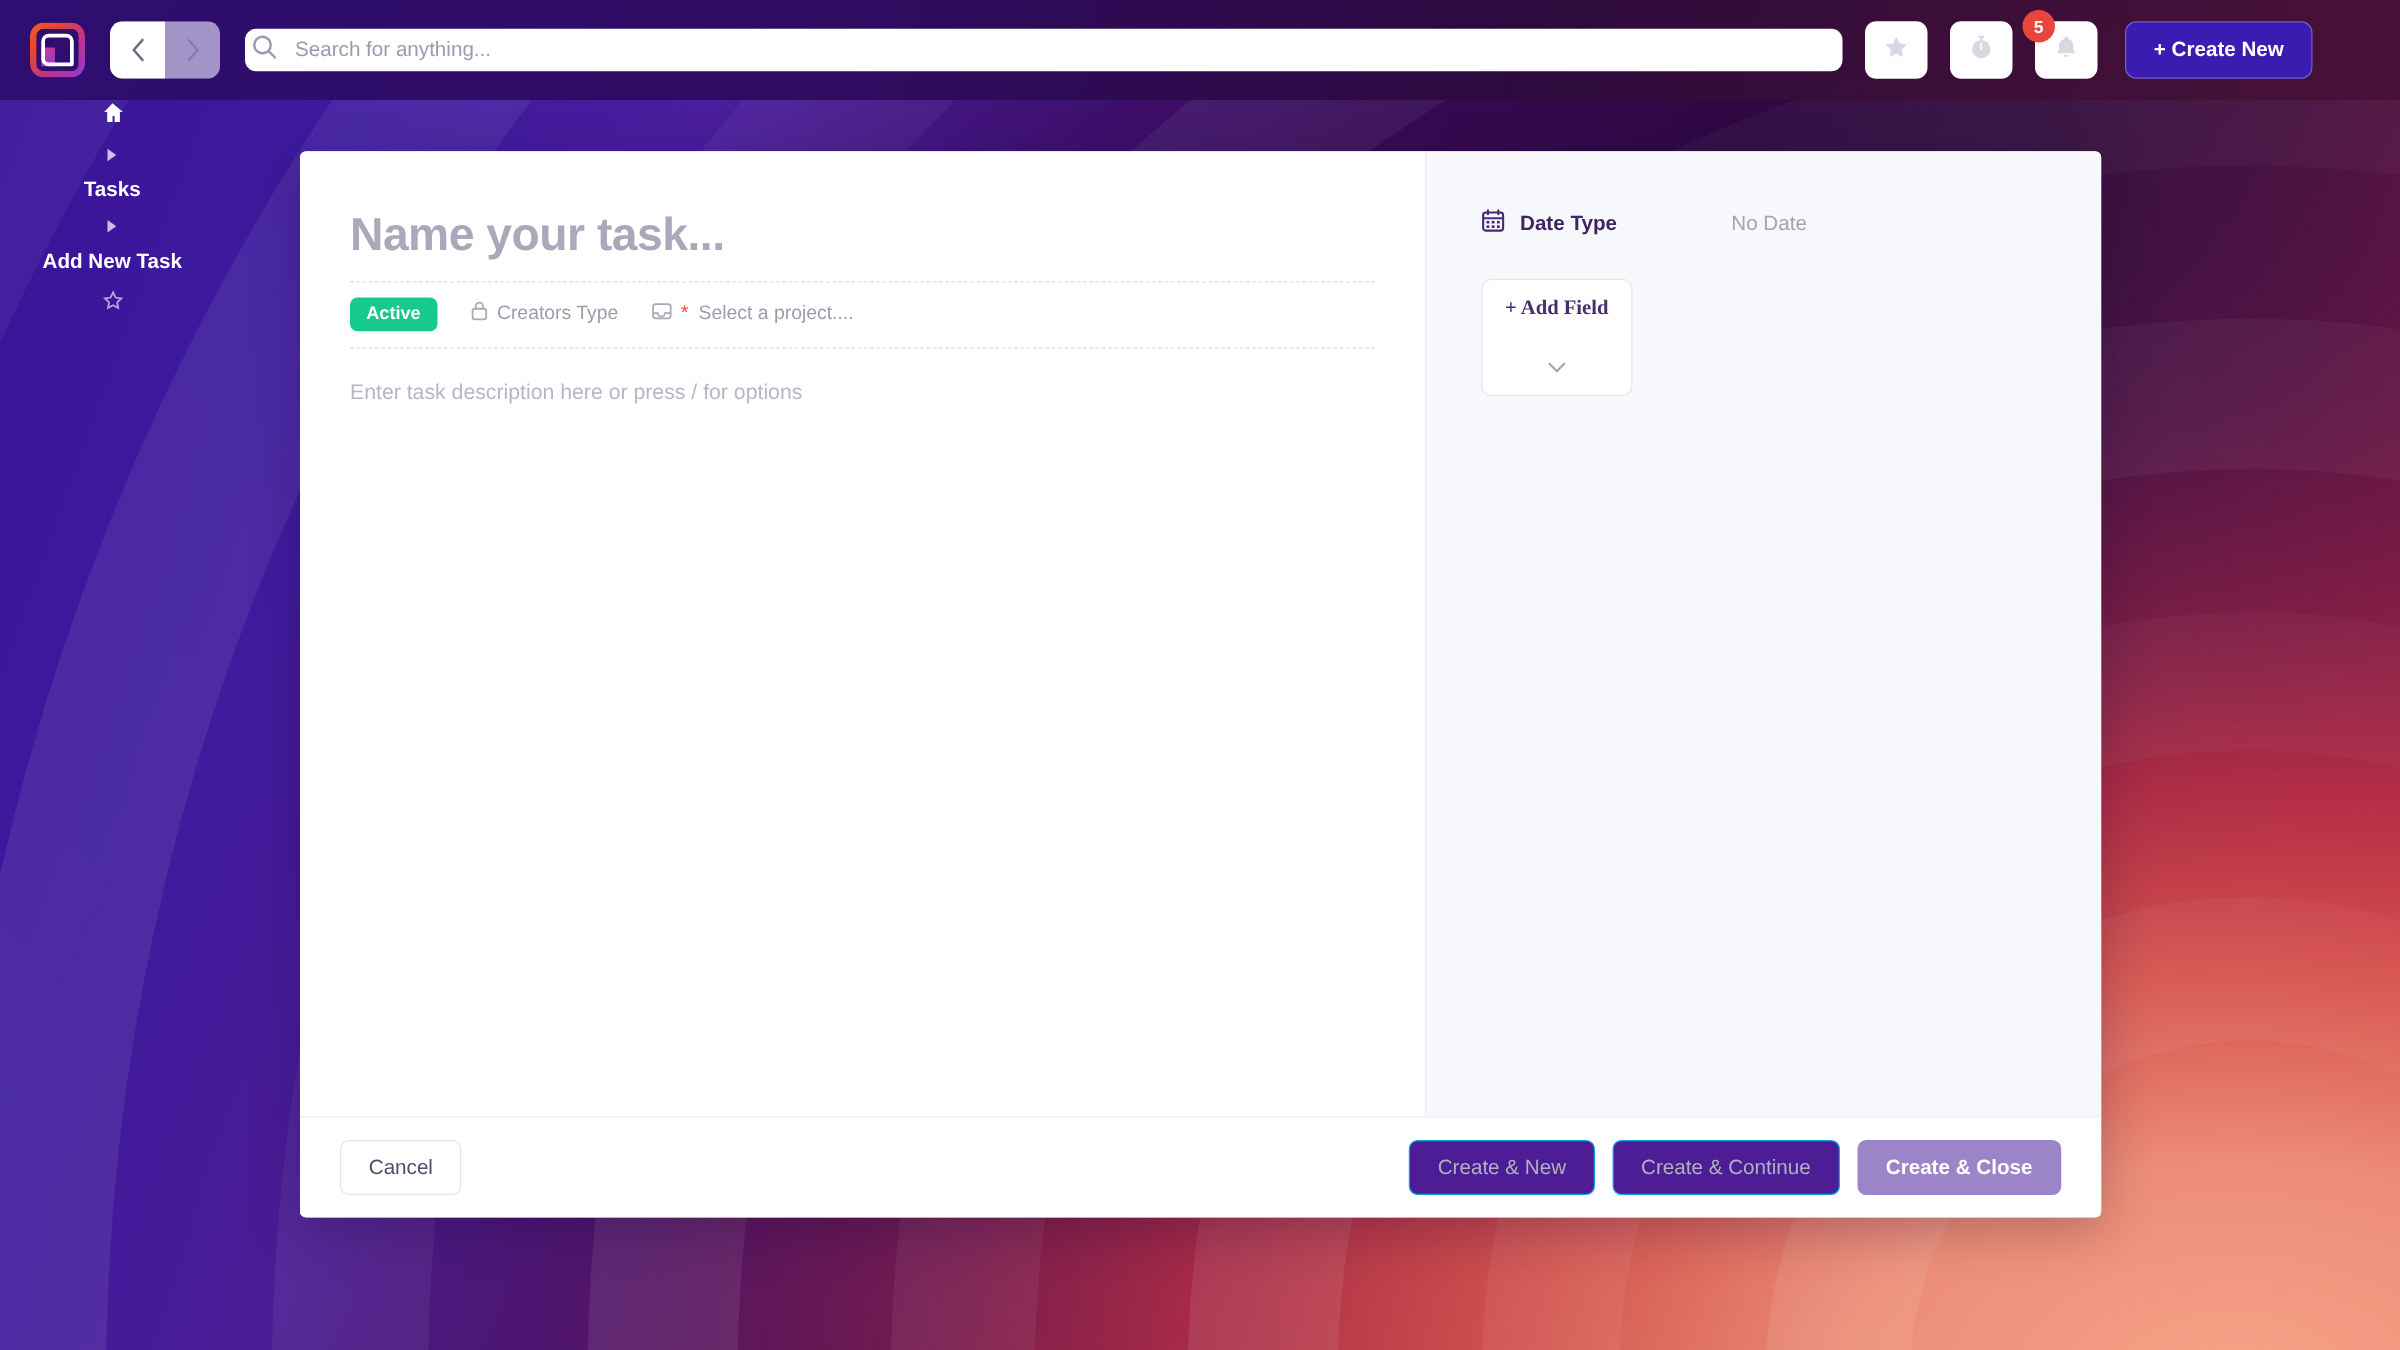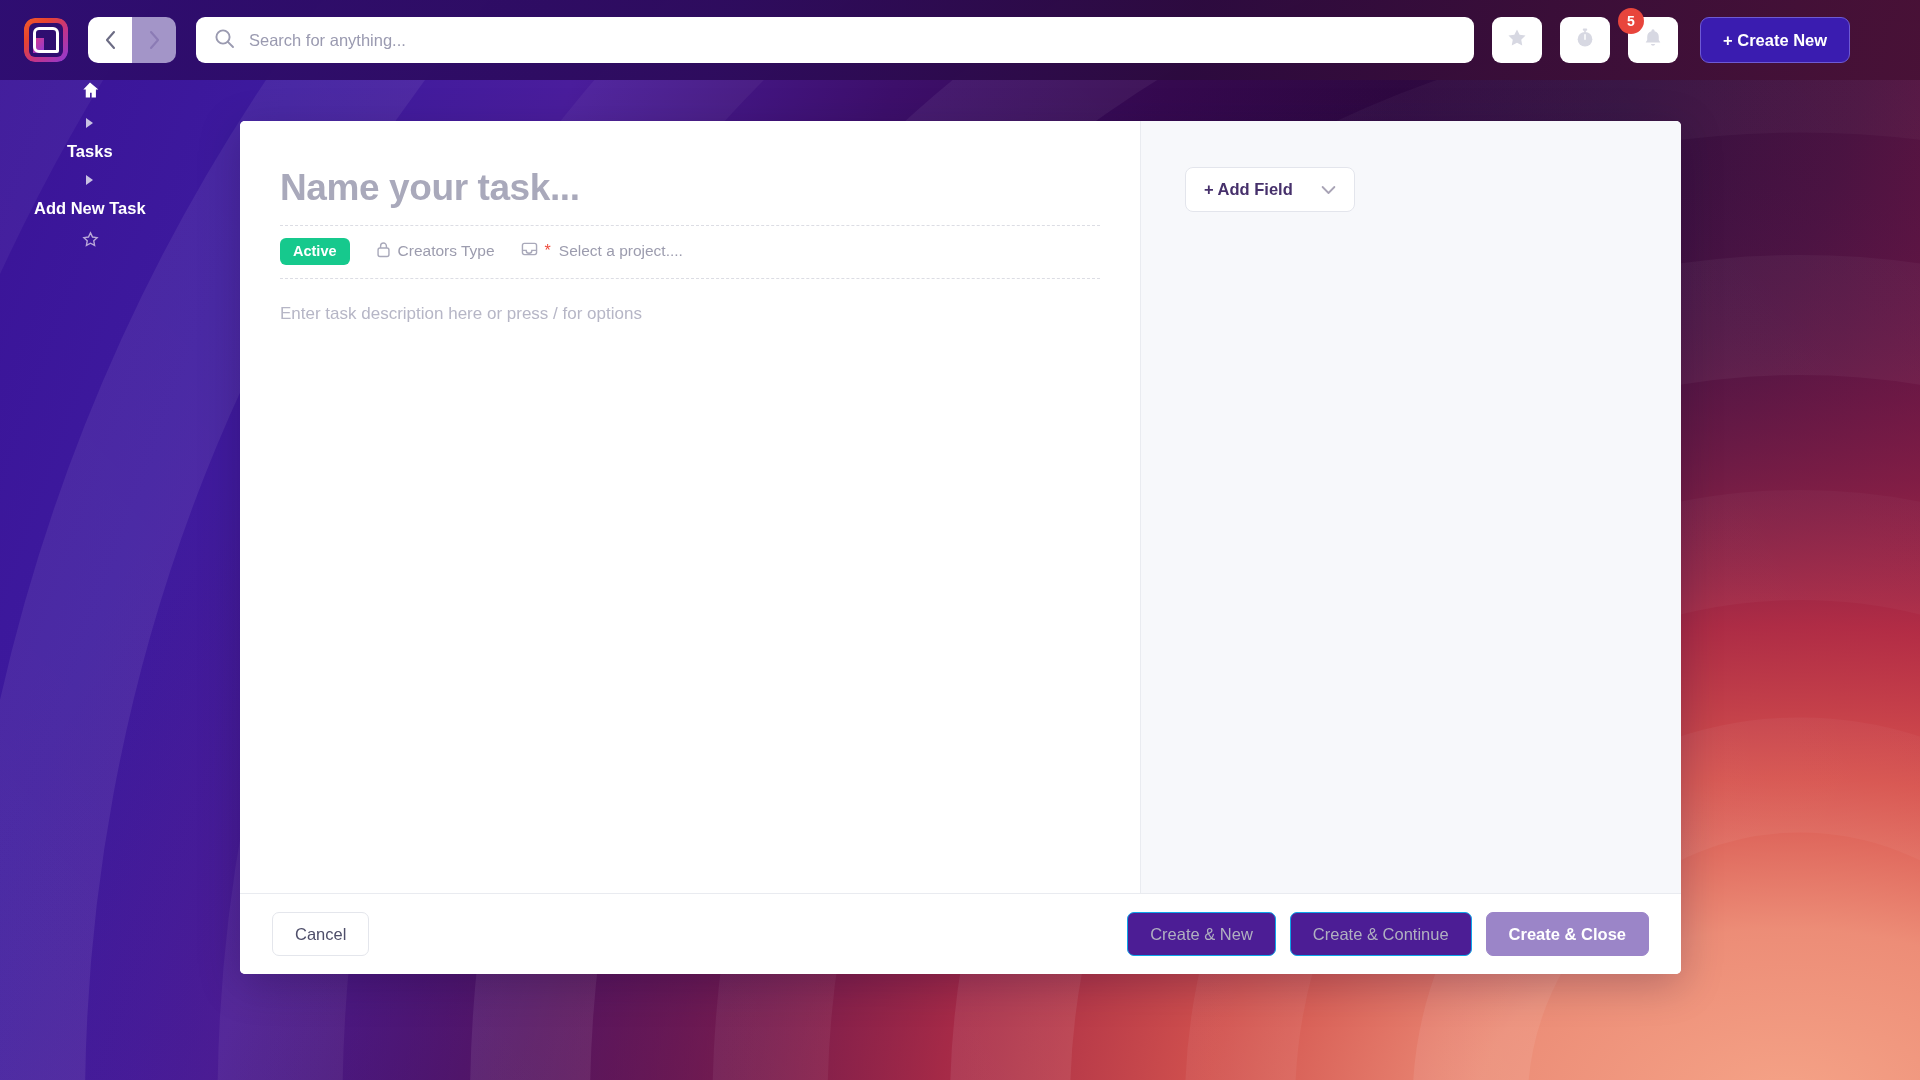--- a/index.html
+++ b/index.html
@@ -103,26 +103,26 @@
     width: 44px; height: 46px;
     display: flex; align-items: center; justify-content: center;
     cursor: pointer;
   }
   .navbtn.back { background: #ffffff; }
   .navbtn.fwd  { background: #a395c8; }
   .navbtn svg { display:block; }
 
   .searchbar {
     flex: 1 1 auto;
-    height: 46px;
+    height: 34px;
     background: #fff;
     border-radius: 9px;
     display: flex;
     align-items: center;
-    padding: 0 18px;
+    padding: 0 5px;
     gap: 14px;
     max-width: 1278px;
   }
   .searchbar input {
     border: none;
     outline: none;
     font-size: 16.5px;
     color: #4b4b63;
     width: 100%;
     font-family: "Liberation Sans", sans-serif;
@@ -297,21 +297,22 @@
     align-items: center;
     gap: 28px;
     background: #fff;
     border: 1px solid #e3e5ec;
     border-radius: 8px;
     padding: 12px 18px;
     font-size: 16.5px;
     font-weight: bold;
     color: #46306b;
     cursor: pointer;
-    font-family: Liberation Sans, sans-serif;
+    font-family: Liberation Serif, serif;
+    flex-direction: column;
   }
 
   
   .card-footer {
     flex: 0 0 81px;
     border-top: 1px solid #e9ebf0;
     background: #fff;
     display: flex;
     align-items: center;
     padding: 0 32px;
@@ -514,20 +515,41 @@
           </span>
         </div>
 
         <div class="dash"></div>
 
         <div class="desc">Enter task description here or press / for options</div>
       </div>
 
       <div class="pane-right">
 
+        <div class="field-row">
+          <span class="field-label">
+            <span>
+              <svg width="19" height="19" viewBox="0 0 20 20">
+                <rect x="1.6" y="3.2" width="16.8" height="15.2" rx="2.2" fill="none" stroke="#4a2a77" stroke-width="1.8"></rect>
+                <path d="M1.6 8 H18.4" stroke="#4a2a77" stroke-width="1.8"></path>
+                <path d="M5.6 1.4 V4.6 M14.4 1.4 V4.6" stroke="#4a2a77" stroke-width="1.8" stroke-linecap="round"></path>
+                <g fill="#4a2a77">
+                  <rect x="4.4" y="10.2" width="2.4" height="2.2"></rect>
+                  <rect x="8.8" y="10.2" width="2.4" height="2.2"></rect>
+                  <rect x="13.2" y="10.2" width="2.4" height="2.2"></rect>
+                  <rect x="4.4" y="14" width="2.4" height="2.2"></rect>
+                  <rect x="8.8" y="14" width="2.4" height="2.2"></rect>
+                  <rect x="13.2" y="14" width="2.4" height="2.2"></rect>
+                </g>
+              </svg>
+            </span>
+            <span>Date Type</span>
+          </span>
+          <span class="field-value">No Date</span>
+        </div>
 
         <button class="addfield">
           <span>+ Add Field</span>
           <span>
             <svg width="15" height="10" viewBox="0 0 15 10">
                 <path d="M1.6 2 L7.5 8 L13.4 2" stroke="#a9a4b6" stroke-width="1.8" fill="none" stroke-linecap="round" stroke-linejoin="round"></path>
               </svg>
           </span>
         </button>
       </div>

